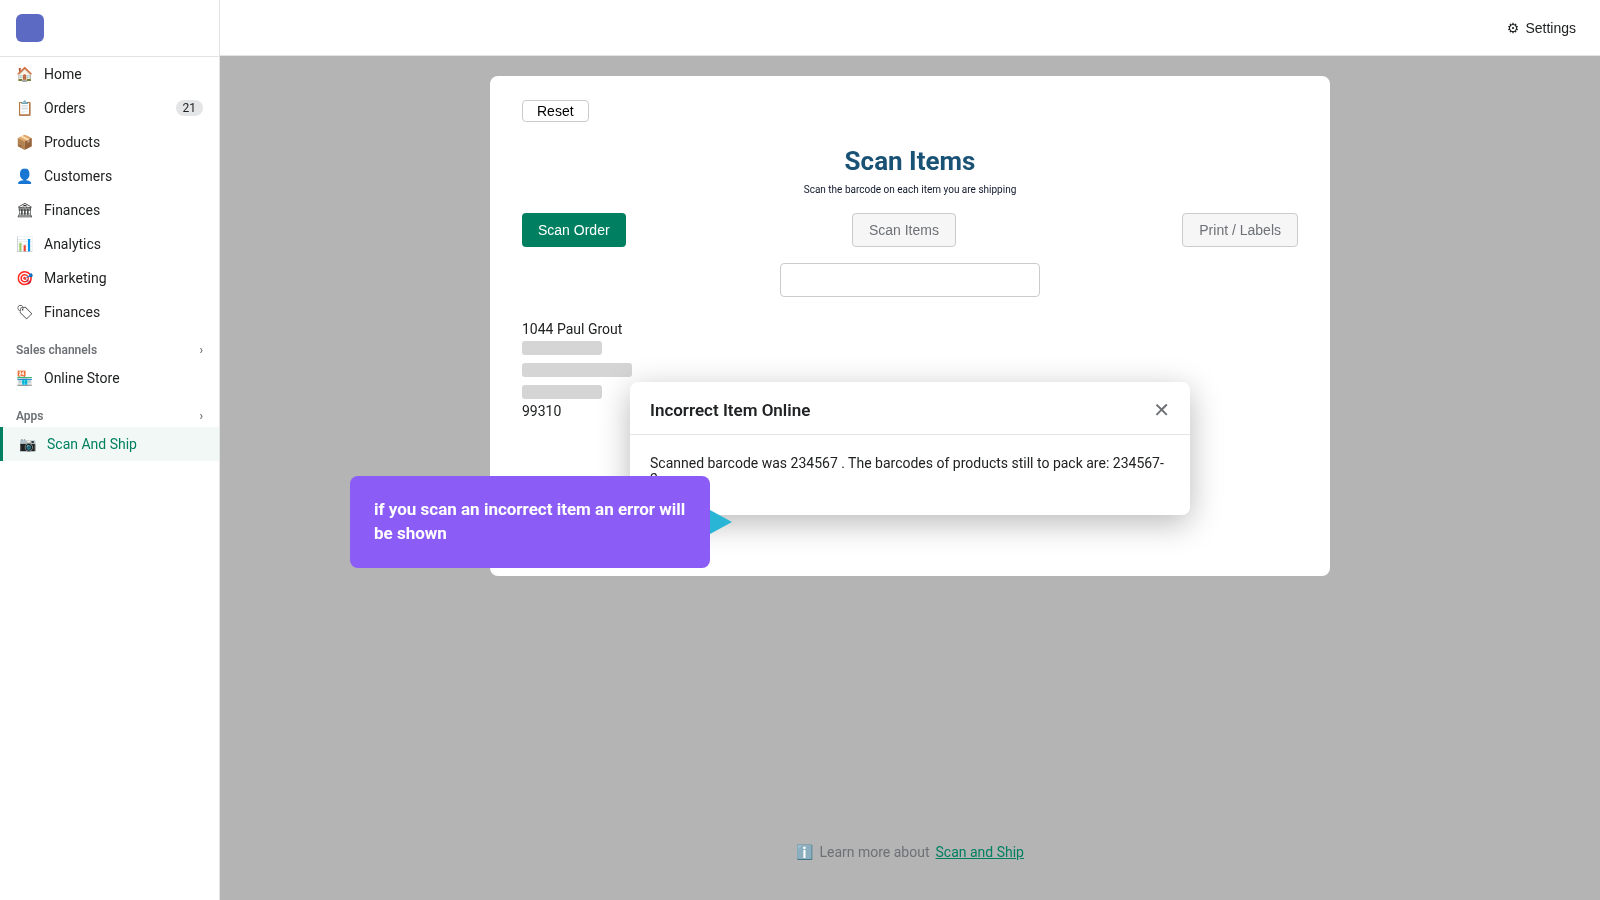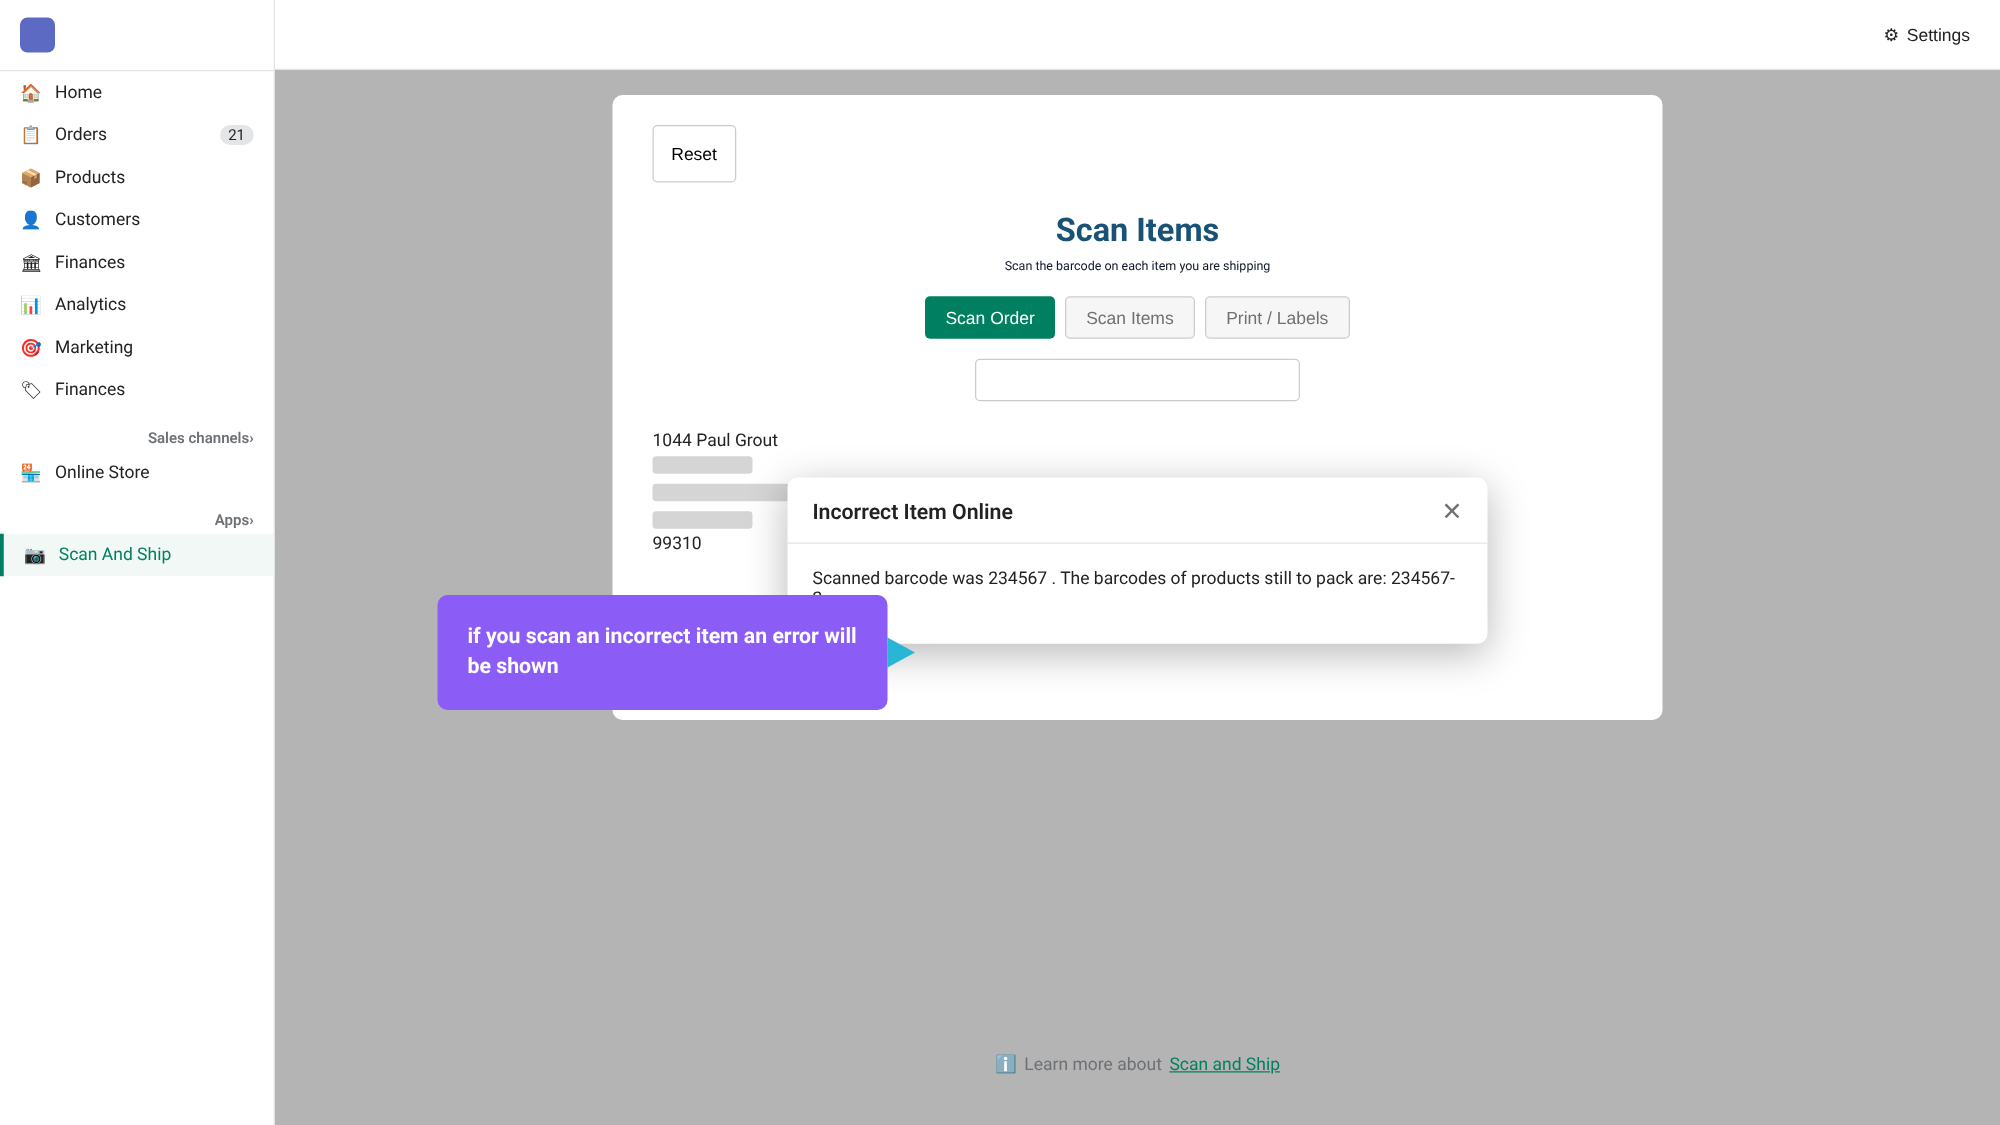--- a/index.html
+++ b/index.html
@@ -53,21 +53,21 @@
       font-size: 12px;
       color: #202223;
     }
     .nav-section-label {
       padding: 14px 16px 4px;
       font-size: 12px;
       color: #6d7175;
       font-weight: 600;
       display: flex;
       align-items: center;
-      justify-content: flex-end;
+      justify-content: space-between;
     }
     .nav-icon {
       width: 18px; height: 18px;
       display: inline-flex; align-items: center; justify-content: center;
       flex-shrink: 0;
     }
     .chevron {
       font-size: 12px;
       color: #6d7175;
     }
@@ -123,42 +123,42 @@
       min-height: 500px;
       border-radius: 8px;
       padding: 24px 32px;
       position: relative;
     }
 
     .reset-btn {
       border: 1px solid #c9cccf;
       background: #fff;
       border-radius: 4px;
-      padding: 14px 14px;
+      padding: 2px 14px;
       font-size: 14px;
       cursor: pointer;
       margin-bottom: 24px;
     }
 
     .scan-title {
       text-align: center;
       font-size: 26px;
       font-weight: 700;
       color: #1a5276;
       margin-bottom: 8px;
     }
     .scan-subtitle {
       text-align: center;
       color: #0f172a;
       font-size: 10px;
       margin-bottom: 18px;
     }
     .scan-buttons {
       display: flex;
-      justify-content: center;
+      justify-content: space-between;
       gap: 8px;
       margin-bottom: 16px;
     }
     .btn-primary {
       background: #008060;
       color: #fff;
       border: none;
       border-radius: 4px;
       padding: 8px 16px;
       font-size: 14px;

